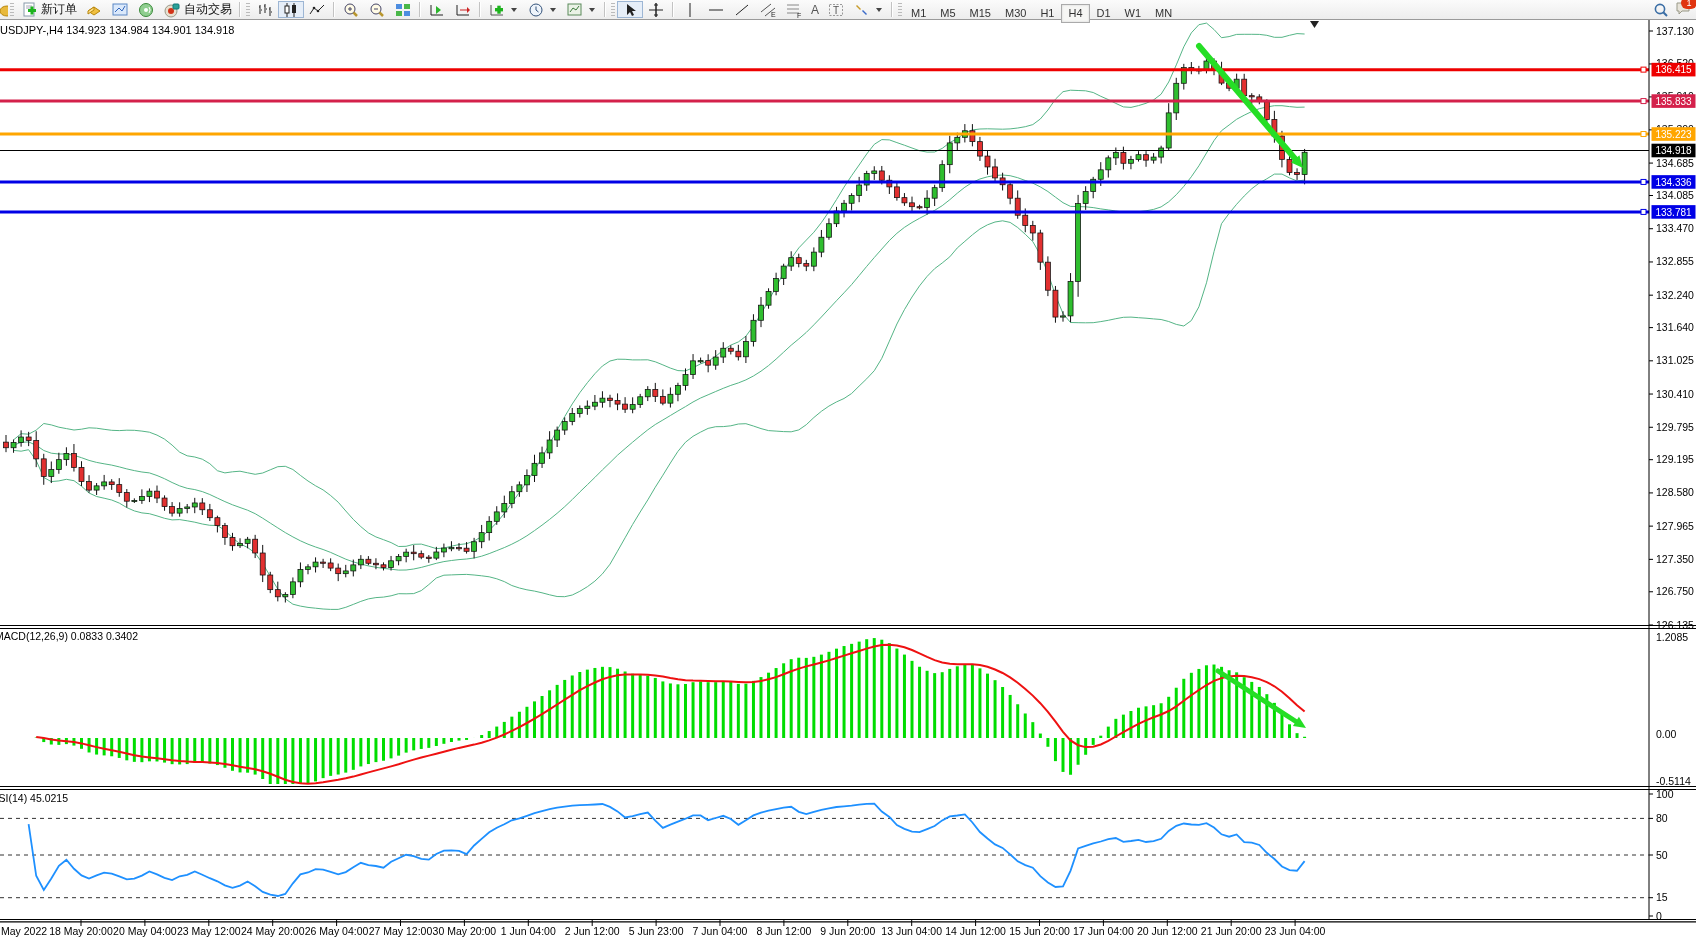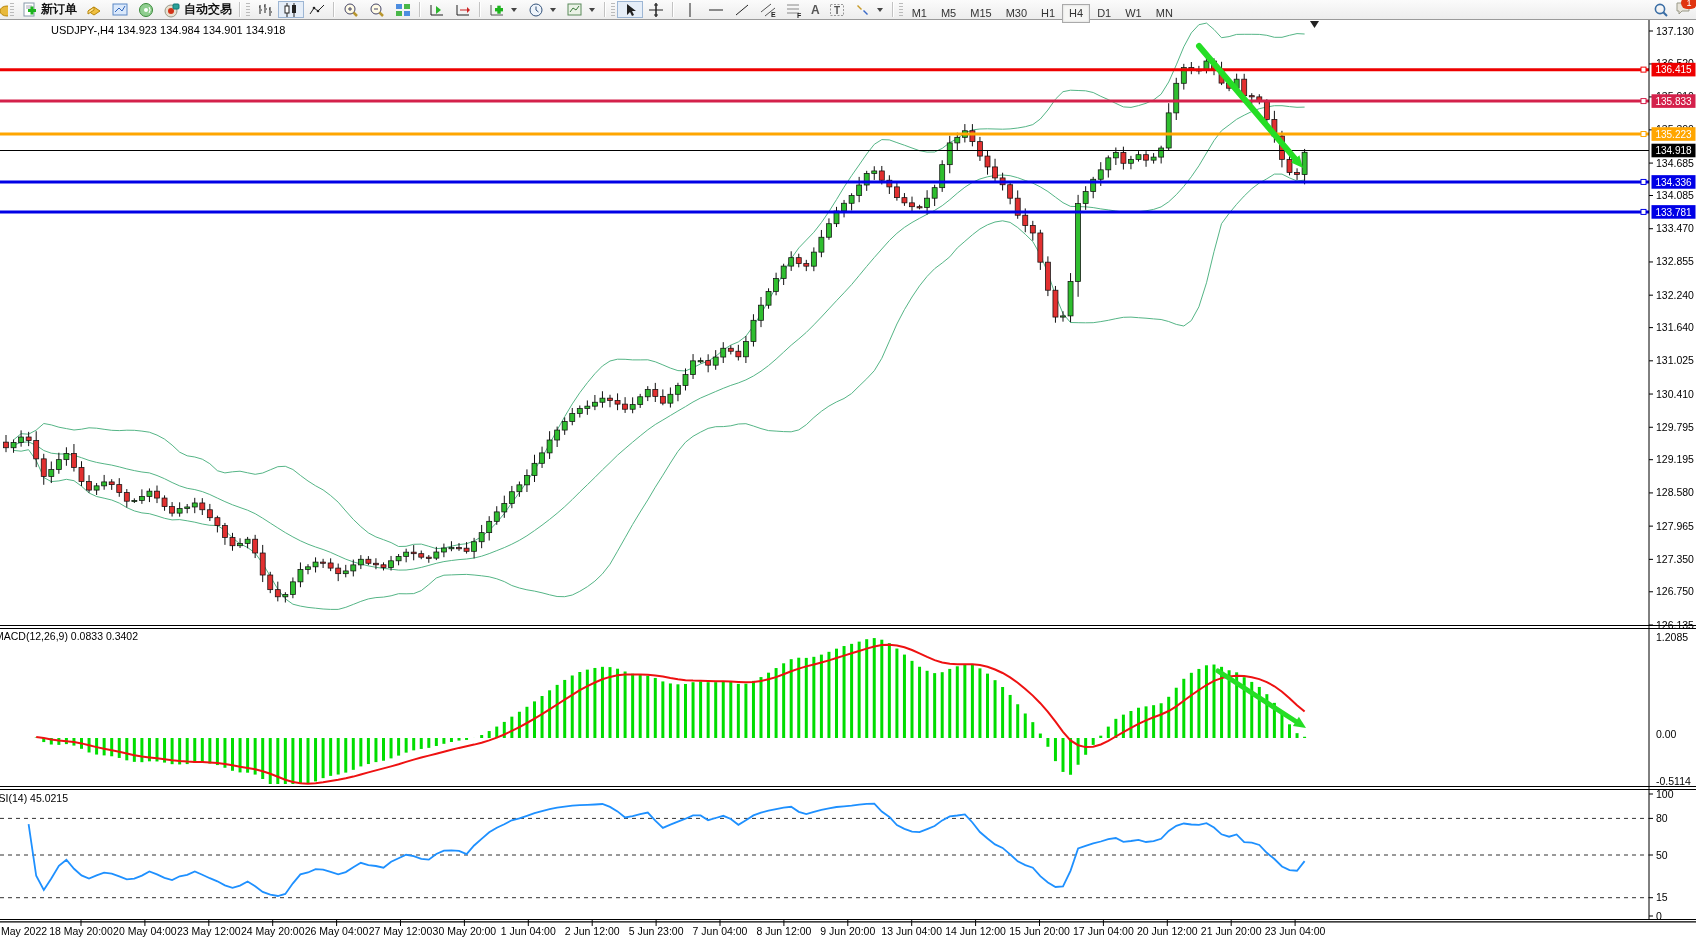--- a/index.html
+++ b/index.html
@@ -4,21 +4,21 @@
 <style>
   html,body{margin:0;padding:0;}
   body{width:1696px;height:941px;overflow:hidden;background:#fff;
        font-family:"Liberation Sans",sans-serif;-webkit-font-smoothing:none;}
   
   .toolbar{position:absolute;left:0;top:0;width:1696px;height:19px;
     background:linear-gradient(#fbfbfb,#ededed);border-bottom:1px solid #9a9a9a;
     display:flex;align-items:center;white-space:nowrap;z-index:50;}
   .tb-btn{display:inline-flex;align-items:center;gap:3px;height:17px;padding:0 3px;
     border:1px solid transparent;background:transparent;font-size:12px;color:#111;
-    font-family:"Liberation Sans",sans-serif;cursor:default;font-weight:bold;}
+    font-family:"Liberation Sans",sans-serif;cursor:default;}
   .tb-btn.pressed{border:1px solid #9db6d4;background:#e6eef8;}
   .sep{display:inline-block;width:1px;height:15px;background:#c3c3c3;
     border-right:1px solid #fff;margin:0 3px;}
   .handle{display:inline-block;width:4px;height:14px;margin:0 2px;
     background:repeating-linear-gradient(#bbb 0 1px,transparent 1px 3px);}
   .ic{display:inline-block;width:18px;height:16px;line-height:0;}
   .ic svg{width:18px;height:16px;}
   .dd{display:inline-block;width:0;height:0;border-left:3px solid transparent;
     border-right:3px solid transparent;border-top:4px solid #444;margin:0 2px;}
   .tf-box{display:inline-flex;align-items:center;margin-top:8px;}
@@ -248,21 +248,21 @@
       </button>
     <span class="chat-wrap">
       <span class="ic"><svg viewBox="0 0 18 16">
             <path d="M3 3 h12 v8 h-7 l-3 3 v-3 h-2 z" fill="#e8e4da" stroke="#998"></path>
           </svg></span>
       <span class="badge">1</span>
     </span>
   </span>
 </div>
 
-<div class="ov" style="left:20px;top:24px;padding-left:31px;">USDJPY-,H4 134.923 134.984 134.901 134.918</div>
+<div class="ov" style="left:0;top:24px;">USDJPY-,H4 134.923 134.984 134.901 134.918</div>
 <div class="ov" style="left:-5px;top:630px;font-size:10.5px">MACD(12,26,9) 0.0833 0.3402</div>
 <div class="ov" style="left:-9px;top:792px;font-size:10.5px">RSI(14) 45.0215</div>
 
 <svg id="chart-svg" width="1696" height="941">
     <g>
       <polyline points="13.6,439.8 21.1,433.7 28.6,434.2 36.2,430.1 43.8,423.5 51.3,424.9 58.9,427.2 66.4,428.6 74.0,430.0 81.5,429.2 89.0,427.8 96.6,428.2 104.1,429.3 111.7,430.3 119.3,430.6 126.8,430.2 134.3,430.3 141.9,431.1 149.4,432.2 157.0,435.1 164.5,439.1 172.1,445.1 179.7,452.2 187.2,455.8 194.8,457.0 202.3,459.2 209.8,463.7 217.4,470.7 224.9,472.9 232.5,471.8 240.0,471.2 247.6,472.8 255.2,474.3 262.7,473.0 270.3,469.8 277.8,466.7 285.3,466.3 292.9,469.5 300.4,475.4 308.0,481.0 315.6,485.8 323.1,489.9 330.6,495.5 338.2,502.2 345.8,511.0 353.3,519.4 360.8,526.6 368.4,532.9 375.9,536.9 383.5,539.7 391.1,542.6 398.6,546.5 406.1,546.3 413.7,544.3 421.3,544.1 428.8,546.3 436.3,548.6 443.9,548.1 451.4,546.2 459.0,544.6 466.6,543.7 474.1,541.0 481.6,536.6 489.2,530.4 496.8,522.5 504.3,513.5 511.8,502.8 519.4,492.5 526.9,481.8 534.5,470.1 542.0,457.6 549.6,443.9 557.1,430.1 564.7,416.6 572.3,403.9 579.8,392.7 587.4,382.7 594.9,373.7 602.4,366.0 610.0,361.0 617.5,359.2 625.1,359.3 632.6,359.9 640.2,359.9 647.8,359.8 655.3,361.8 662.9,364.9 670.4,368.1 677.9,370.6 685.5,370.9 693.0,367.7 700.6,363.9 708.1,361.1 715.7,356.4 723.3,349.9 730.8,345.1 738.4,341.9 745.9,336.2 753.4,326.0 761.0,313.9 768.5,300.6 776.1,287.1 783.6,272.7 791.2,258.6 798.8,247.9 806.3,240.1 813.9,232.2 821.4,222.6 828.9,211.7 836.5,199.6 844.0,187.2 851.6,175.7 859.1,165.0 866.7,154.0 874.3,144.3 881.8,139.6 889.4,139.9 896.9,142.6 904.4,145.2 912.0,148.0 919.5,150.7 927.1,152.1 934.6,152.0 942.2,148.4 949.8,142.6 957.3,138.6 964.9,133.0 972.4,129.9 979.9,129.0 987.5,128.8 995.0,129.0 1002.6,129.2 1010.1,128.9 1017.7,128.0 1025.3,126.7 1032.8,124.6 1040.3,119.0 1047.9,110.0 1055.5,99.1 1063.0,91.7 1070.5,90.2 1078.1,90.5 1085.6,90.8 1093.2,92.5 1100.8,96.3 1108.3,99.6 1115.8,103.4 1123.4,106.9 1131.0,107.4 1138.5,105.6 1146.0,103.3 1153.6,99.9 1161.1,94.2 1168.7,82.0 1176.3,64.9 1183.8,46.8 1191.3,32.9 1198.9,24.7 1206.5,23.1 1214.0,29.5 1221.5,37.7 1229.1,36.6 1236.6,34.4 1244.2,34.3 1251.8,34.3 1259.3,34.4 1266.8,35.3 1274.4,37.3 1282.0,37.3 1289.5,35.3 1297.0,33.6 1304.6,34.0" fill="none" stroke="#55b586" stroke-width="1"></polyline>
       <polyline points="13.6,445.1 21.1,442.4 28.6,441.9 36.2,445.3 43.8,450.5 51.3,453.2 58.9,454.0 66.4,454.0 74.0,455.3 81.5,457.7 89.0,460.4 96.6,462.4 104.1,463.8 111.7,465.1 119.3,466.9 126.8,468.9 134.3,470.6 141.9,472.0 149.4,472.9 157.0,475.5 164.5,478.7 172.1,482.5 179.7,485.9 187.2,488.3 194.8,489.6 202.3,491.6 209.8,494.5 217.4,498.1 224.9,501.6 232.5,504.8 240.0,507.5 247.6,510.2 255.2,513.7 262.7,518.2 270.3,523.1 277.8,527.9 285.3,532.6 292.9,536.9 300.4,540.8 308.0,544.2 315.6,547.0 323.1,549.5 330.6,552.4 338.2,555.8 345.8,559.2 353.3,561.9 360.8,564.0 368.4,565.9 375.9,567.3 383.5,568.4 391.1,569.2 398.6,570.1 406.1,570.0 413.7,569.0 421.3,567.4 428.8,565.4 436.3,563.3 443.9,561.6 451.4,560.5 459.0,559.6 466.6,559.0 474.1,558.0 481.6,556.2 489.2,553.6 496.8,550.6 504.3,547.6 511.8,544.2 519.4,540.3 526.9,535.8 534.5,530.6 542.0,525.2 549.6,519.4 557.1,513.3 564.7,506.7 572.3,499.5 579.8,492.0 587.4,484.7 594.9,477.4 602.4,469.9 610.0,462.6 617.5,455.2 625.1,448.6 632.6,442.2 640.2,435.9 647.8,429.8 655.3,424.5 662.9,420.0 670.4,415.5 677.9,411.0 685.5,406.6 693.0,402.0 700.6,398.0 708.1,394.8 715.7,391.5 723.3,388.3 730.8,385.4 738.4,382.9 745.9,379.9 753.4,376.0 761.0,371.2 768.5,365.6 776.1,359.1 783.6,352.2 791.2,345.2 798.8,338.9 806.3,332.4 813.9,324.8 821.4,317.0 828.9,308.9 836.5,300.7 844.0,292.8 851.6,284.6 859.1,275.6 866.7,266.4 874.3,257.5 881.8,249.0 889.4,240.5 896.9,233.3 904.4,227.4 912.0,222.5 919.5,218.3 927.1,214.3 934.6,210.4 942.2,205.7 949.8,199.7 957.3,193.2 964.9,187.2 972.4,182.4 979.9,179.0 987.5,176.8 995.0,175.5 1002.6,175.0 1010.1,175.7 1017.7,177.7 1025.3,180.5 1032.8,183.1 1040.3,186.9 1047.9,191.5 1055.5,197.2 1063.0,202.7 1070.5,206.4 1078.1,206.6 1085.6,206.8 1093.2,207.6 1100.8,208.9 1108.3,209.9 1115.8,211.0 1123.4,212.1 1131.0,212.3 1138.5,211.7 1146.0,210.8 1153.6,209.4 1161.1,206.9 1168.7,201.8 1176.3,194.7 1183.8,186.4 1191.3,176.8 1198.9,165.8 1206.5,153.0 1214.0,140.6 1221.5,130.7 1229.1,125.0 1236.6,119.3 1244.2,115.2 1251.8,111.5 1259.3,108.7 1266.8,107.0 1274.4,105.7 1282.0,105.7 1289.5,106.6 1297.0,107.3 1304.6,107.1" fill="none" stroke="#55b586" stroke-width="1"></polyline>
       <polyline points="13.6,450.4 21.1,451.2 28.6,449.7 36.2,460.5 43.8,477.5 51.3,481.6 58.9,480.9 66.4,479.3 74.0,480.7 81.5,486.2 89.0,493.0 96.6,496.5 104.1,498.2 111.7,500.0 119.3,503.1 126.8,507.6 134.3,510.9 141.9,512.9 149.4,513.7 157.0,515.9 164.5,518.3 172.1,519.9 179.7,519.6 187.2,520.8 194.8,522.2 202.3,524.0 209.8,525.3 217.4,525.5 224.9,530.3 232.5,537.9 240.0,543.8 247.6,547.5 255.2,553.1 262.7,563.5 270.3,576.4 277.8,589.1 285.3,598.8 292.9,604.2 300.4,606.1 308.0,607.4 315.6,608.2 323.1,609.0 330.6,609.4 338.2,609.4 345.8,607.3 353.3,604.4 360.8,601.4 368.4,598.9 375.9,597.6 383.5,597.1 391.1,595.8 398.6,593.7 406.1,593.8 413.7,593.6 421.3,590.6 428.8,584.6 436.3,578.0 443.9,575.2 451.4,574.9 459.0,574.6 466.6,574.4 474.1,575.0 481.6,575.8 489.2,576.8 496.8,578.8 504.3,581.6 511.8,585.5 519.4,588.0 526.9,589.8 534.5,591.1 542.0,592.8 549.6,594.8 557.1,596.5 564.7,596.7 572.3,595.0 579.8,591.3 587.4,586.7 594.9,581.1 602.4,573.9 610.0,564.2 617.5,551.2 625.1,537.8 632.6,524.5 640.2,512.0 647.8,499.9 655.3,487.2 662.9,475.2 670.4,463.0 677.9,451.4 685.5,442.2 693.0,436.3 700.6,432.1 708.1,428.4 715.7,426.7 723.3,426.6 730.8,425.8 738.4,424.0 745.9,423.7 753.4,426.0 761.0,428.6 768.5,430.6 776.1,431.1 783.6,431.6 791.2,431.8 798.8,429.9 806.3,424.7 813.9,417.5 821.4,411.3 828.9,406.1 836.5,401.9 844.0,398.5 851.6,393.5 859.1,386.1 866.7,378.8 874.3,370.7 881.8,358.3 889.4,341.1 896.9,324.0 904.4,309.7 912.0,297.0 919.5,285.9 927.1,276.4 934.6,268.7 942.2,263.0 949.8,256.8 957.3,247.9 964.9,241.3 972.4,234.8 979.9,229.0 987.5,224.8 995.0,222.0 1002.6,220.8 1010.1,222.4 1017.7,227.5 1025.3,234.3 1032.8,241.6 1040.3,254.8 1047.9,273.0 1055.5,295.4 1063.0,313.6 1070.5,322.5 1078.1,322.7 1085.6,322.8 1093.2,322.7 1100.8,321.6 1108.3,320.3 1115.8,318.7 1123.4,317.3 1131.0,317.1 1138.5,317.7 1146.0,318.2 1153.6,318.9 1161.1,319.5 1168.7,321.5 1176.3,324.4 1183.8,326.0 1191.3,320.6 1198.9,306.8 1206.5,282.8 1214.0,251.7 1221.5,223.7 1229.1,213.4 1236.6,204.3 1244.2,196.0 1251.8,188.7 1259.3,183.0 1266.8,178.8 1274.4,174.1 1282.0,174.1 1289.5,177.9 1297.0,181.0 1304.6,180.1" fill="none" stroke="#55b586" stroke-width="1"></polyline>
     </g>
     <g>

